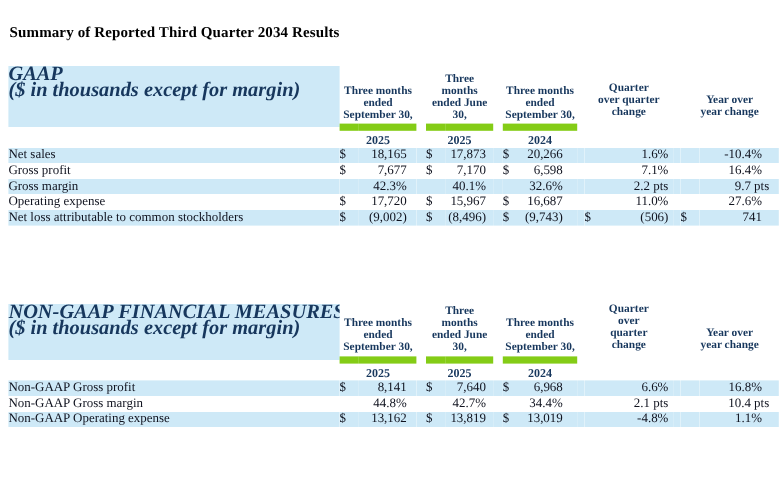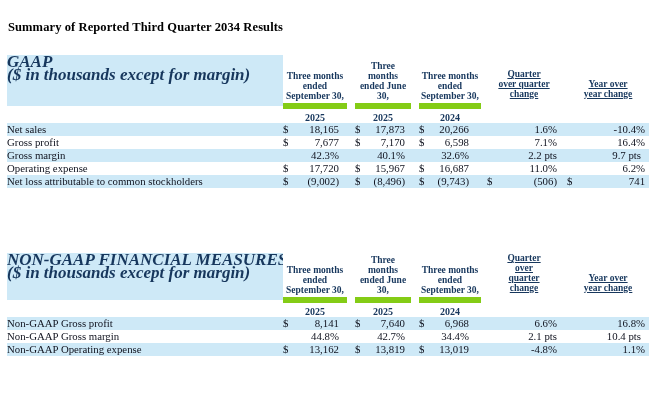--- a/index.html
+++ b/index.html
@@ -25,38 +25,38 @@
   }
   .blk-title,.blk-sub{
     font-size:17px;font-weight:bold;color:var(--navy);line-height:13px;white-space:nowrap;font-style:italic;
   }
   td.chead{
     vertical-align:bottom;text-align:center;
     font-size:9.5px;font-weight:bold;color:var(--navy);line-height:10px;
   }
   td.chead div{white-space:nowrap;}
   td.chead.underlined{border-bottom:6px solid #84cc16;padding-bottom:2px;}
-  td.chead.nounder{padding-bottom:7px;text-decoration:underline;}
+  td.chead.nounder{padding-bottom:7px;}
   
   tr.yr-row td{height:14px;}
   td.year{
     text-align:center;vertical-align:bottom;padding-bottom:1px;
     font-size:10px;font-weight:bold;color:var(--navy);
   }
   
   tr.data-row td{height:13px;font-size:10.8px;line-height:13px;color:#10131f;}
   tr.data-row.shaded td{background:var(--shade);}
   td.lbl{padding-left:3px;white-space:nowrap;color:#000000;}
   td.dol{padding-left:4px;text-align:left;}
   td.val{text-align:right;white-space:nowrap;}
   td.val.v0{padding-right:8px;}
   td.val.v1{padding-right:6px;}
   td.val.v2{padding-right:12px;}
   td.val.v3{padding-right:4px;margin-top:24px;}
-  td.val.v4{padding-right:4px;}
+  td.val.v4{padding-right:14px;}
   td.val.v4.pts{padding-right:8px;}
   :root{--navy:#17375d;--shade:#cee9f7;}
 </style>
 </head>
 <body>
 
 <div class="doc-title">Summary of Reported Third Quarter 2034 Results</div>
 
 <table class="fin" id="t0">
   <colgroup>
@@ -185,21 +185,21 @@
         <td class="dol">$</td>
         <td class="val v1">15,967</td>
         <td class="gap"></td>
         <td class="dol">$</td>
         <td class="val v2">16,687</td>
         <td class="gap"></td>
         <td class="dol"></td>
         <td class="val v3">11.0%</td>
         <td class="gap"></td>
         <td class="dol"></td>
-        <td class="val v4">6.2%</td>
+        <td class="val v4">27.6%</td>
       </tr>
       <tr class="data-row shaded">
         <td class="lbl">Net loss attributable to common stockholders</td>
         <td class="dol">$</td>
         <td class="val v0">(9,002)</td>
         <td class="gap"></td>
         <td class="dol">$</td>
         <td class="val v1">(8,496)</td>
         <td class="gap"></td>
         <td class="dol">$</td>

